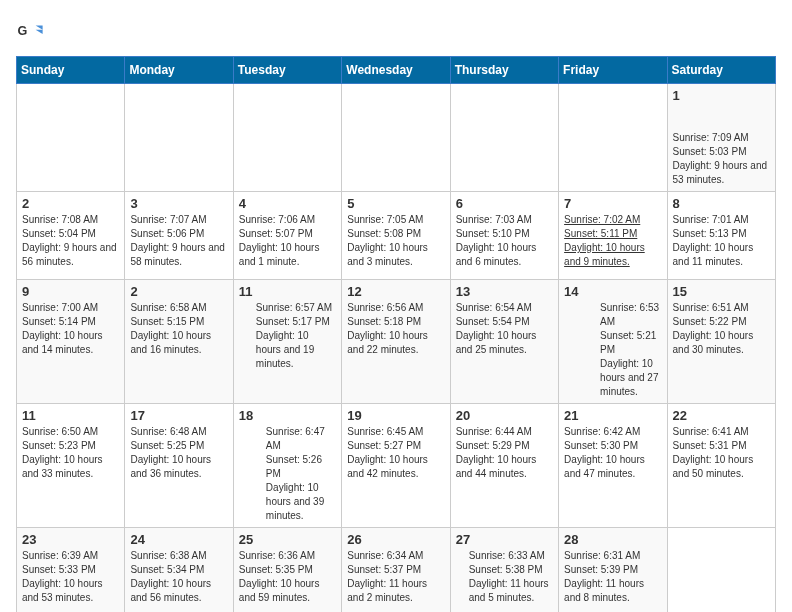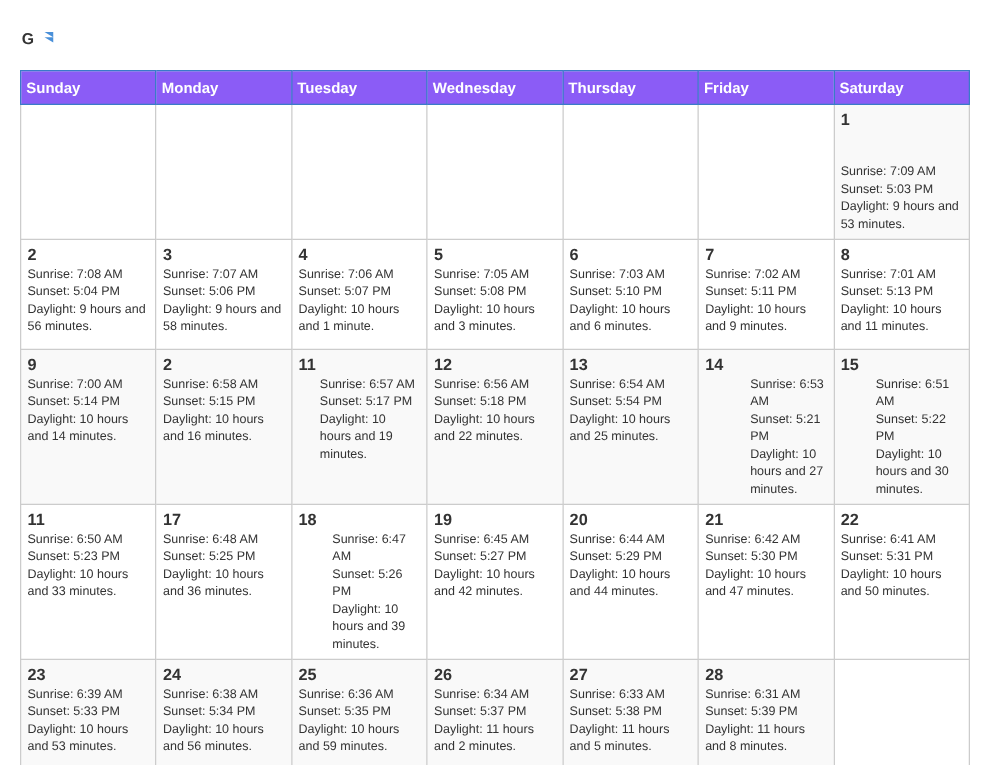--- a/index.html
+++ b/index.html
@@ -39,21 +39,21 @@
     .location-title {
       font-size: 15px;
       color: #333;
     }
     table {
       width: 100%;
       border-collapse: collapse;
       table-layout: fixed;
     }
     thead th {
-      background-color: #8b5cf6;
+      background-color: #0369a1;
       color: #fff;
       font-size: 12px;
       font-weight: bold;
       padding: 6px 4px;
       text-align: left;
       border: 1px solid #3a7bc8;
     }
     tbody td {
       border: 1px solid #ccc;
       vertical-align: top;
@@ -156,21 +156,21 @@
 Daylight: 10 hours and 3 minutes.</div>
           </td>
           <td>
             <div class="day-number">6</div>
             <div class="day-info" style="white-space: pre-line;">Sunrise: 7:03 AM
 Sunset: 5:10 PM
 Daylight: 10 hours and 6 minutes.</div>
           </td>
           <td>
             <div class="day-number">7</div>
-            <div class="day-info" style="white-space: pre-line;">Sunrise: 7:02 AM
+            <div class="day-info" style="white-space: pre-line; text-decoration: underline;">Sunrise: 7:02 AM
 Sunset: 5:11 PM
 Daylight: 10 hours and 9 minutes.</div>
           </td>
           <td>
             <div class="day-number">8</div>
             <div class="day-info" style="white-space: pre-line;">Sunrise: 7:01 AM
 Sunset: 5:13 PM
 Daylight: 10 hours and 11 minutes.</div>
           </td>
         </tr>
@@ -206,21 +206,21 @@
 Daylight: 10 hours and 25 minutes.</div>
           </td>
           <td>
             <div class="day-number">14</div>
             <div class="day-info" style="white-space: pre-line; margin-left: 36px;">Sunrise: 6:53 AM
 Sunset: 5:21 PM
 Daylight: 10 hours and 27 minutes.</div>
           </td>
           <td>
             <div class="day-number">15</div>
-            <div class="day-info" style="white-space: pre-line; margin-left: 28px;">Sunrise: 6:51 AM
+            <div class="day-info" style="white-space: pre-line;">Sunrise: 6:51 AM
 Sunset: 5:22 PM
 Daylight: 10 hours and 30 minutes.</div>
           </td>
         </tr>
         <tr>
           <td>
             <div class="day-number">11</div>
             <div class="day-info" style="white-space: pre-line;">Sunrise: 6:50 AM
 Sunset: 5:23 PM
 Daylight: 10 hours and 33 minutes.</div>
@@ -282,21 +282,21 @@
 Daylight: 10 hours and 59 minutes.</div>
           </td>
           <td>
             <div class="day-number">26</div>
             <div class="day-info" style="white-space: pre-line;">Sunrise: 6:34 AM
 Sunset: 5:37 PM
 Daylight: 11 hours and 2 minutes.</div>
           </td>
           <td>
             <div class="day-number">27</div>
-            <div class="day-info" style="white-space: pre-line;">Sunrise: 6:33 AM
+            <div class="day-info" style="white-space: pre-line; margin-left: 13px;">Sunrise: 6:33 AM
 Sunset: 5:38 PM
 Daylight: 11 hours and 5 minutes.</div>
           </td>
           <td>
             <div class="day-number">28</div>
             <div class="day-info" style="white-space: pre-line;">Sunrise: 6:31 AM
 Sunset: 5:39 PM
 Daylight: 11 hours and 8 minutes.</div>
           </td>
           <td class="empty-cell"></td>

